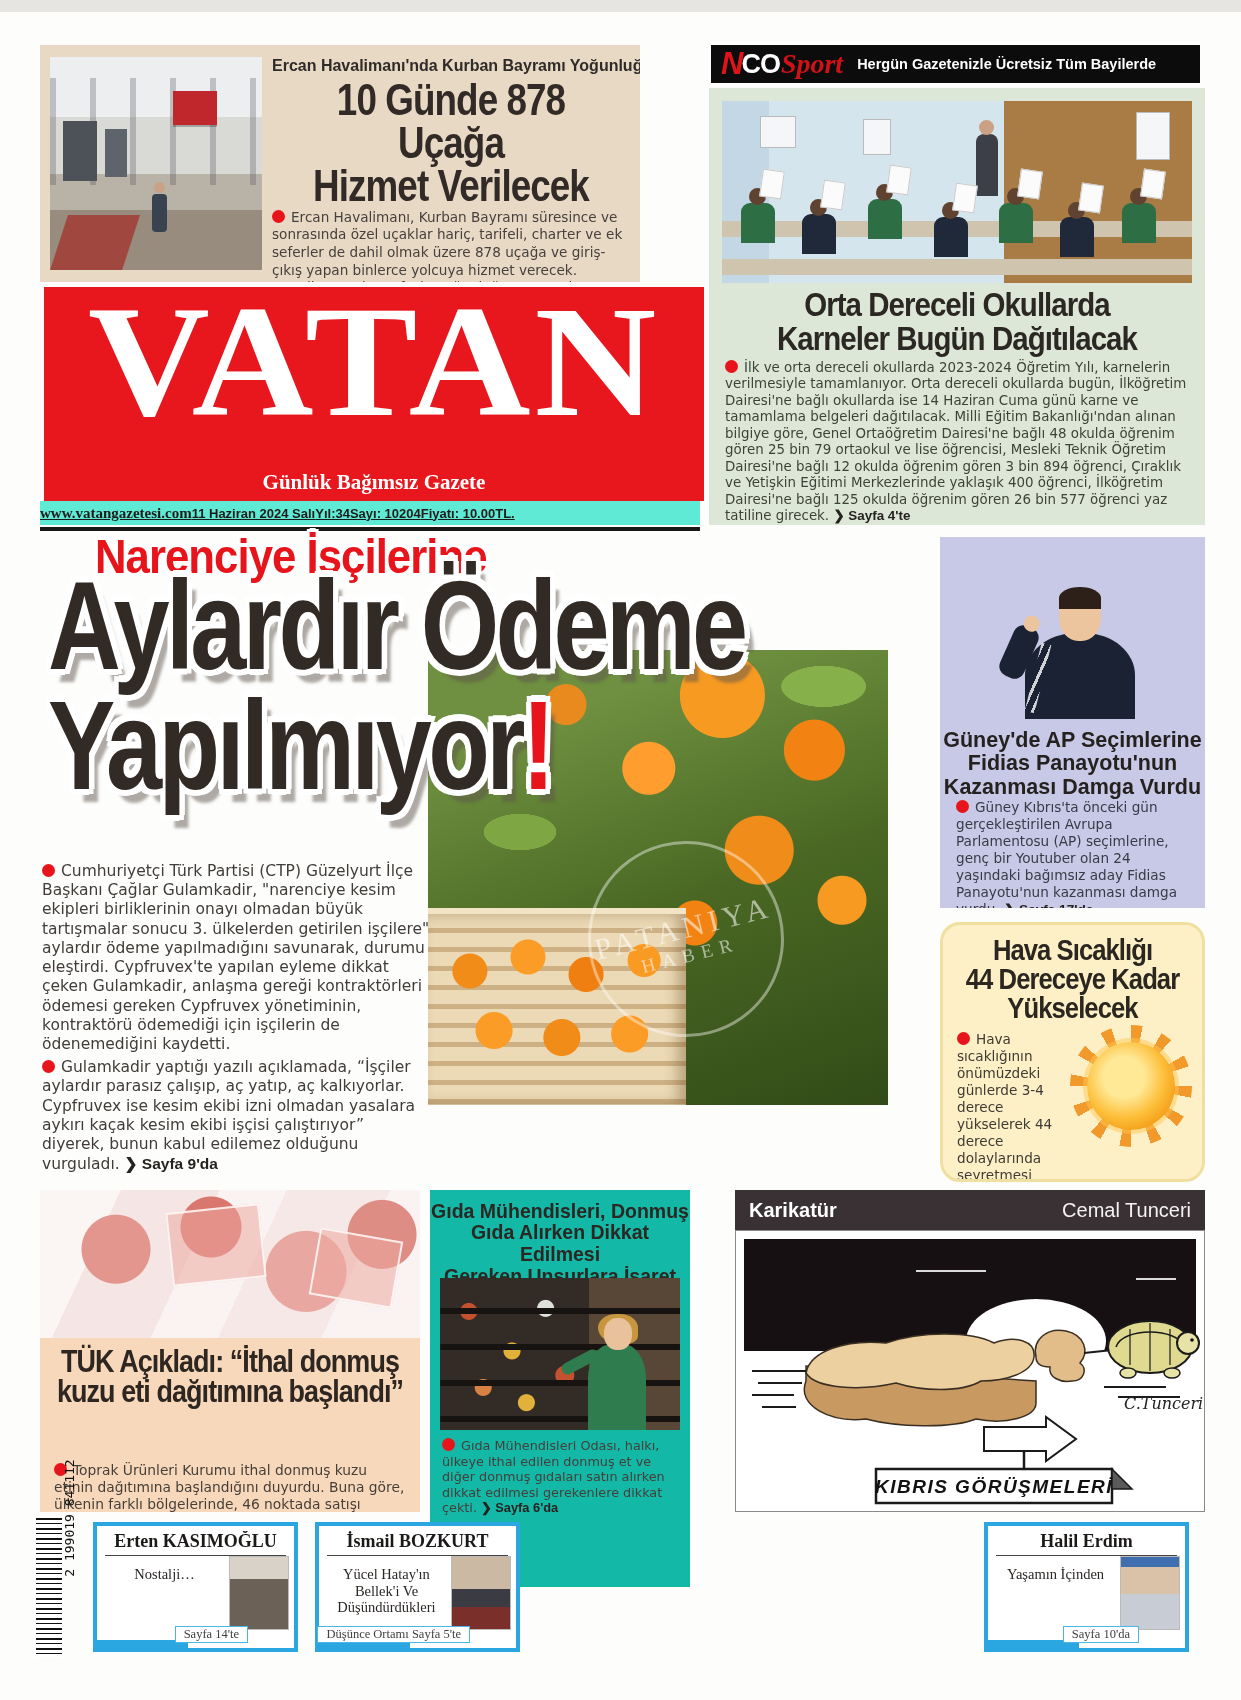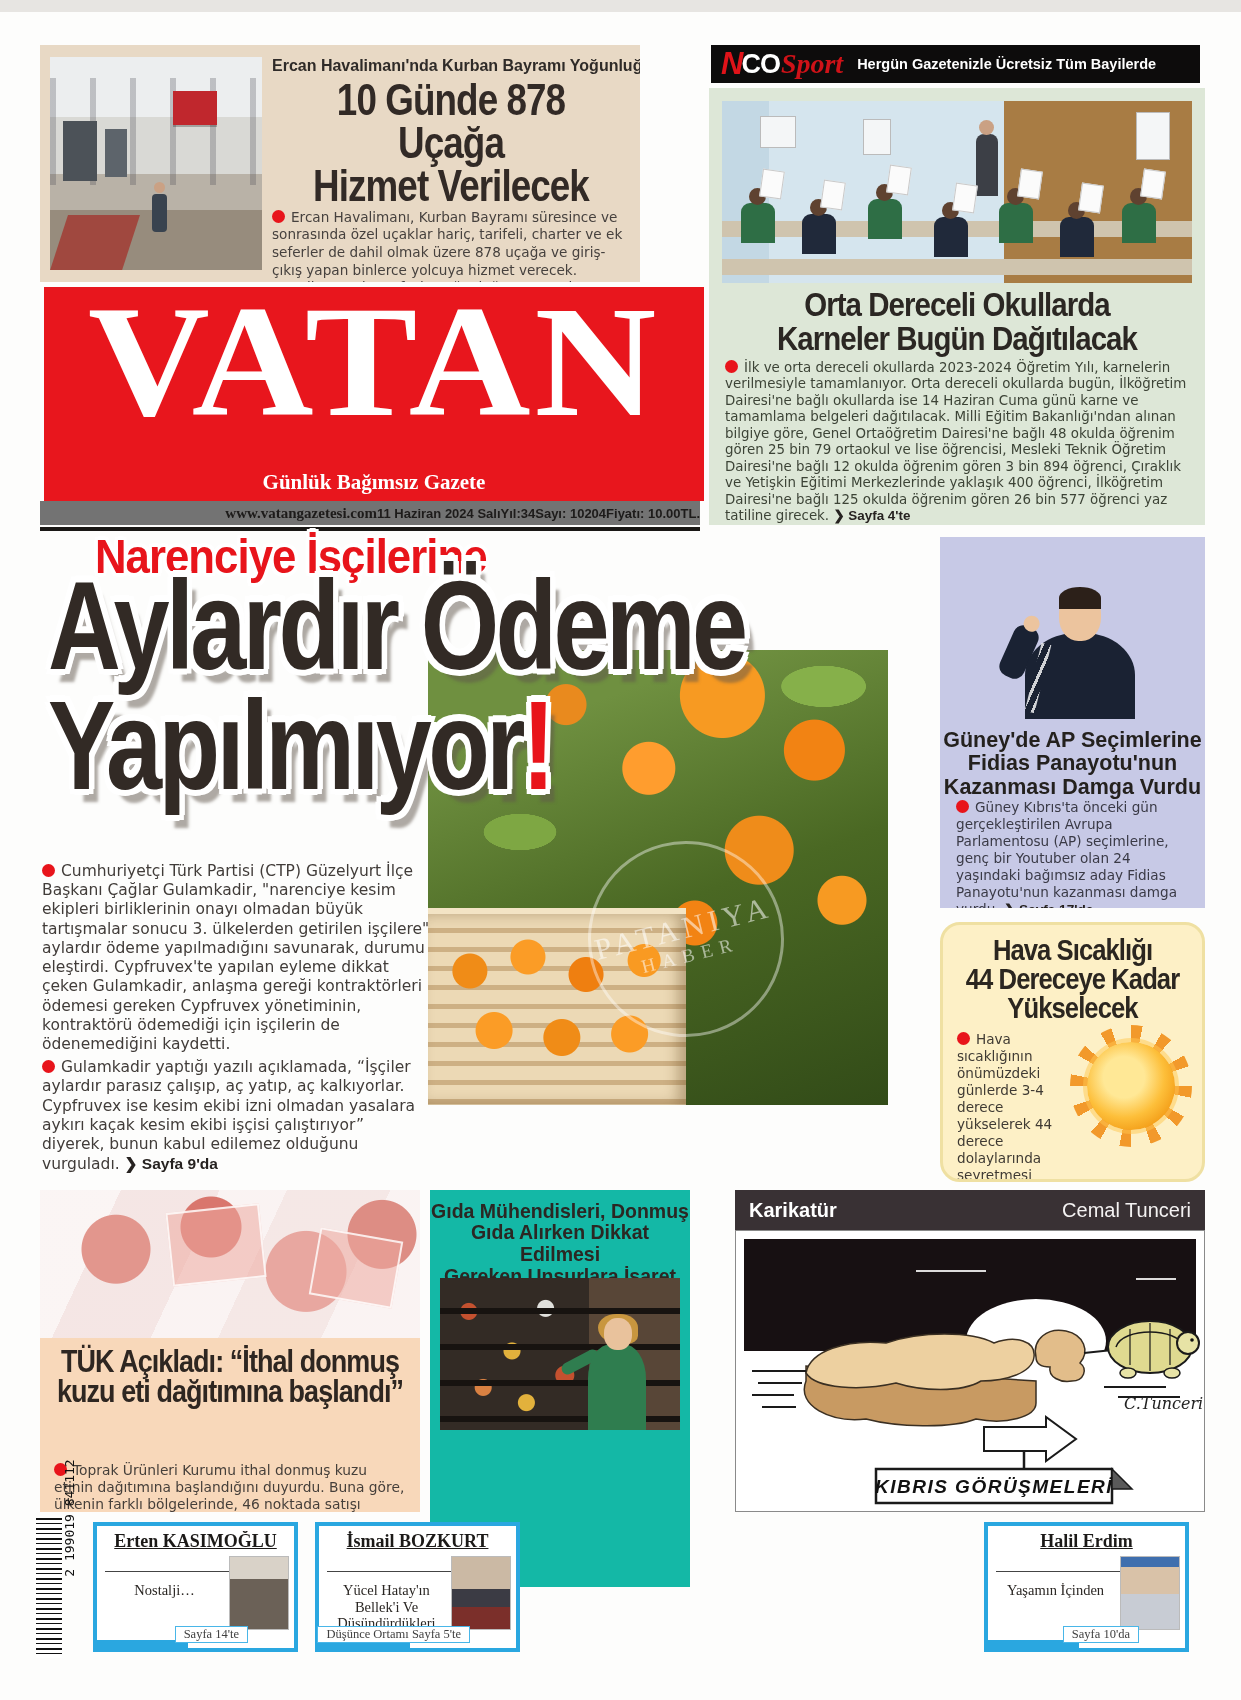--- a/index.html
+++ b/index.html
@@ -47,21 +47,21 @@
   .kid.b{background:#20293a;}
   .teacher{position:absolute;width:22px;height:62px;background:#3c3f46;border-radius:8px 8px 0 0;}
   .teacher::before{content:"";position:absolute;top:-14px;left:3px;width:15px;height:15px;border-radius:50%;background:#caa184;}
   .tr-head{left:0;top:200px;width:496px;text-align:center;font-family:"Liberation Sans",sans-serif;font-weight:bold;font-size:31px;line-height:1.0;color:#2b2723;transform:scale(.95,1.08);transform-origin:center top;letter-spacing:-1px;}
   .tr-body{left:16px;top:272px;width:464px;font-size:13.4px;line-height:1.23;color:#3c4336;}
 
   
   .mast{left:44px;top:287px;width:660px;height:214px;background:#e8161d;overflow:hidden;}
   .mast-title{position:absolute;left:0;top:-4px;width:100%;text-align:center;font-family:"Liberation Serif",serif;font-weight:bold;font-size:172px;line-height:1;color:#ffffff;letter-spacing:4px;transform:scale(.98,.92);transform-origin:center top;}
   .mast-tag{position:absolute;left:0;bottom:6px;width:100%;text-align:center;font-family:"Liberation Serif",serif;font-weight:bold;font-size:21px;color:#ffffff;}
-  .infobar{left:40px;top:501px;width:660px;height:24px;background:#737373;display:flex;align-items:center;justify-content:flex-end;font-family:"Liberation Sans",sans-serif;font-size:13px;font-weight:bold;color:#1d1b1a;}
+  .infobar{left:40px;top:501px;width:660px;height:24px;background:#5eead4;display:flex;align-items:center;justify-content:flex-start;font-family:"Liberation Sans",sans-serif;font-size:13px;font-weight:bold;color:#1d1b1a;text-decoration:underline;}
   .infobar .site{font-family:"Liberation Serif",serif;font-size:15px;}
   .blackrule{left:40px;top:527px;width:660px;height:4px;background:#1a1816;}
 
   
   .grove{left:428px;top:650px;width:460px;height:455px;background:linear-gradient(160deg,#6f9040 0 18%,#4a6823 55%,#324b18 100%);overflow:hidden;z-index:1;}
   .grove-oranges{position:absolute;inset:0;background:
       radial-gradient(circle at 64% 10%, #f79a22 0 42px, rgba(0,0,0,0) 43px),
       radial-gradient(circle at 84% 22%, #f28313 0 30px, rgba(0,0,0,0) 31px),
       radial-gradient(circle at 48% 26%, #ff9d2e 0 26px, rgba(0,0,0,0) 27px),
       radial-gradient(circle at 72% 44%, #ef8c1a 0 34px, rgba(0,0,0,0) 35px),
@@ -149,21 +149,21 @@
   .toonbar{left:735px;top:1190px;width:470px;height:40px;background:#393134;display:flex;align-items:center;justify-content:space-between;padding:0 14px;box-sizing:border-box;}
   .toonbar .lbl{font-family:"Liberation Sans",sans-serif;font-weight:bold;font-size:20px;color:#fff;}
   .toonbar .artist{font-family:"Liberation Sans",sans-serif;font-size:20px;color:#f4f2f2;}
   .toon{left:735px;top:1230px;width:470px;height:282px;background:#fff;border:1px solid #8a8a8a;box-sizing:border-box;}
 
   
   .barcode{left:36px;top:1518px;width:46px;height:140px;}
   .bars{position:absolute;left:0;top:0;width:26px;height:140px;background:repeating-linear-gradient(180deg,#111 0 2px,#fff 2px 5px,#111 5px 6px,#fff 6px 10px);}
   .bc-num{position:absolute;left:26px;top:70px;transform:rotate(-90deg);transform-origin:left top;font-family:"DejaVu Sans Mono",monospace;font-size:13px;color:#111;white-space:nowrap;width:140px;text-align:center;}
   .cb{position:absolute;top:1522px;width:205px;height:130px;background:#fff;border:4px solid #2aa7e0;box-sizing:border-box;}
-  .cb-name{margin:5px 8px 0 8px;text-align:center;font-family:"Liberation Serif",serif;font-weight:bold;font-size:18px;color:#1c1a18;border-bottom:1.5px solid #444;padding-bottom:19px;white-space:nowrap;overflow:hidden;text-decoration:underline;}
+  .cb-name{margin:5px 8px 0 8px;text-align:center;font-family:"Liberation Serif",serif;font-weight:bold;font-size:18px;color:#1c1a18;border-bottom:1.5px solid #444;padding-bottom:3px;white-space:nowrap;overflow:hidden;}
   .cb-title{margin:10px 70px 0 8px;text-align:center;font-family:"Liberation Serif",serif;font-size:14.5px;line-height:1.15;color:#2a2623;}
   .cb-photo{position:absolute;right:5px;top:30px;width:58px;height:72px;border:1px solid #bbb;}
   .cb-badge{position:absolute;bottom:5px;right:46px;background:#fff;border:1.5px solid #49b6e8;padding:0 8px;font-family:"Liberation Serif",serif;font-size:12.5px;color:#404040;white-space:nowrap;}
   .cb-step{position:absolute;left:0;bottom:0;width:46%;height:8px;background:#2aa7e0;}
 </style>
 </head>
 <body>
 
 <div id="page">
   <div class="abs topstrip"></div>
@@ -307,20 +307,24 @@
       <div>Gıda Mühendisleri, Donmuş</div>
       <div>Gıda Alırken Dikkat Edilmesi</div>
       <div>Gereken Unsurlara İşaret Etti</div>
     </div>
     <div class="abs market">
       <div class="fig-arm"></div>
       <div class="fig-body"></div>
       <div class="fig-hair"></div>
       <div class="fig-head"></div>
     </div>
+    <div class="abs food-body">
+      <p class="bullet-p"><span>Gıda Mühendisleri Odası, halkı, ülkeye ithal edilen donmuş et ve diğer donmuş gıdaları satın alırken dikkat edilmesi gerekenlere dikkat çekti.</span>
+        <span class="pref">❯ Sayfa 6'da</span></p>
+    </div>
   </div>
 
   <div class="abs toonbar">
     <span class="lbl">Karikatür</span>
     <span class="artist">Cemal Tunceri</span>
   </div>
   <div class="abs toon">
     <svg width="468" height="280" viewBox="0 0 468 280">
       <rect x="0" y="0" width="468" height="280" fill="#ffffff"></rect>
       <rect x="8" y="8" width="452" height="112" fill="#171012"></rect>

